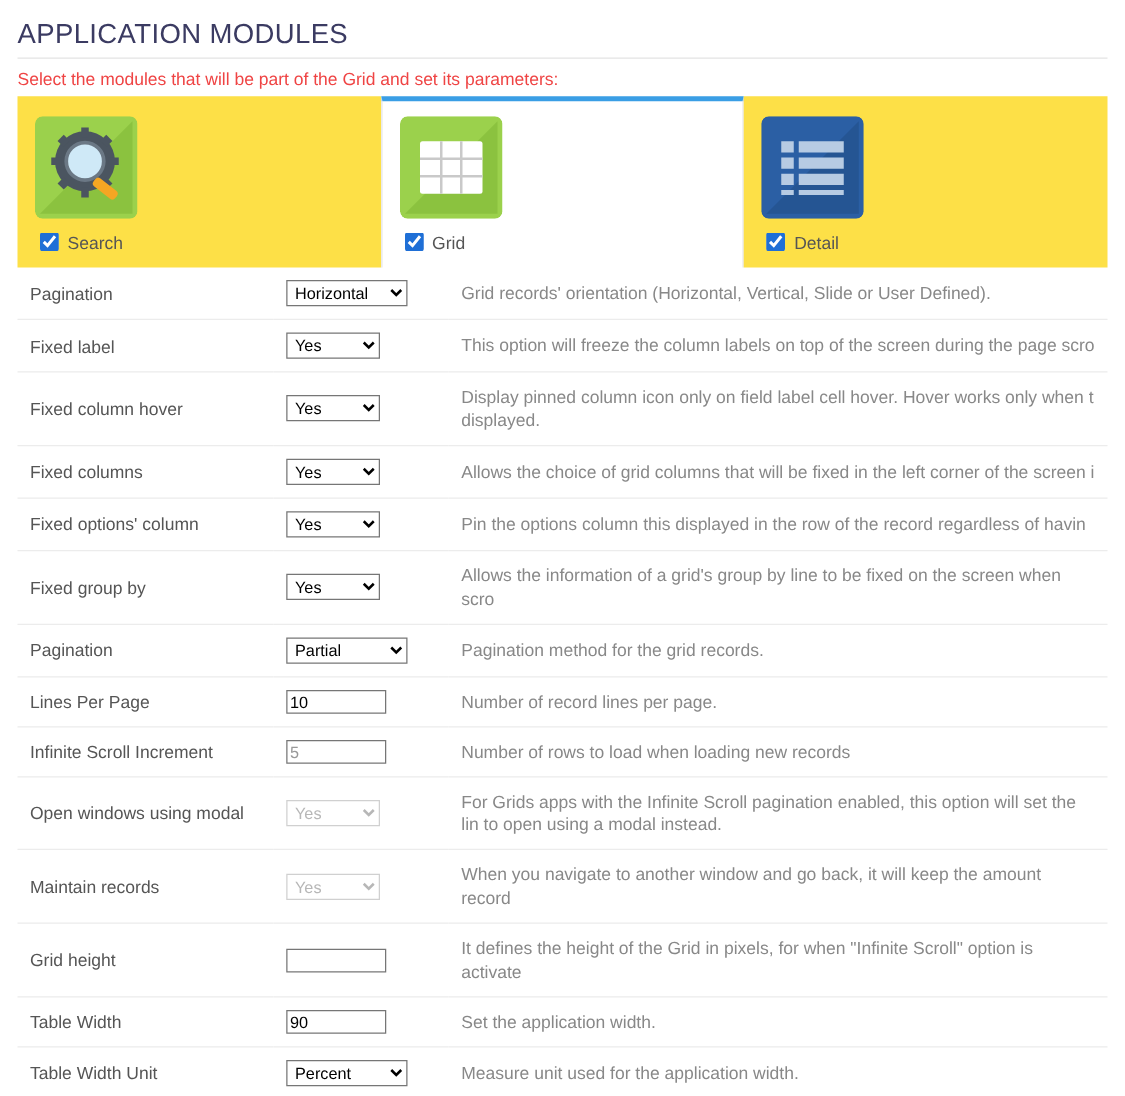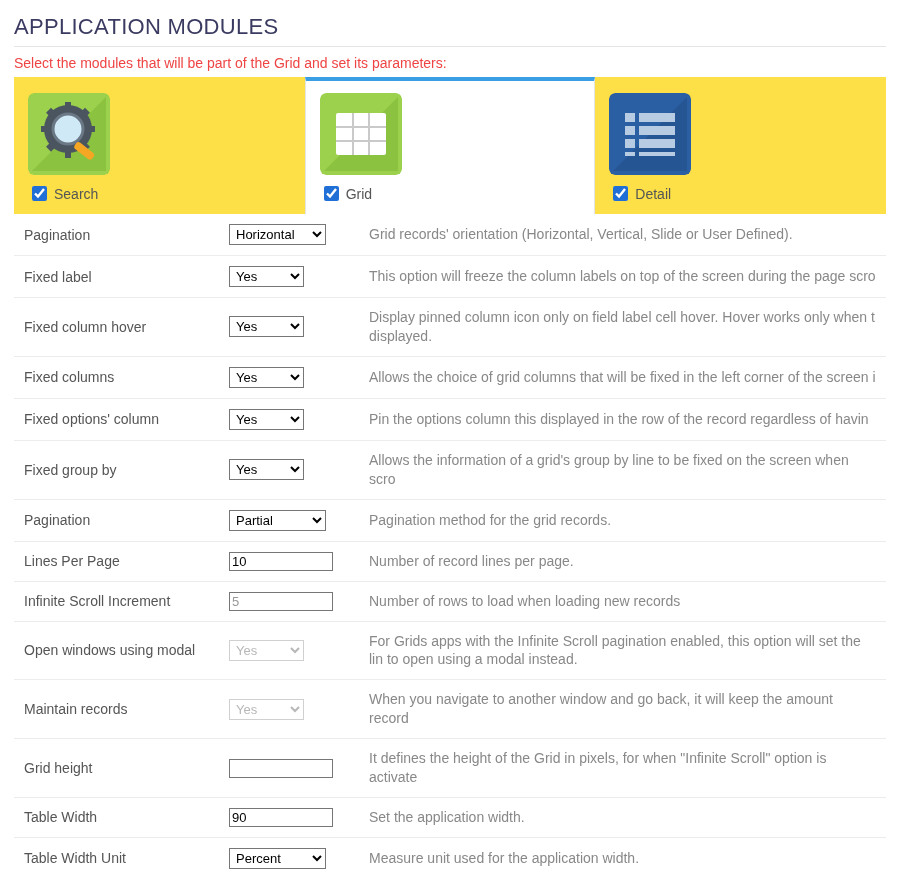--- a/index.html
+++ b/index.html
@@ -49,21 +49,21 @@
   td.control { width: 140px; }
   td.desc { color: #888; font-size: 14px; line-height: 1.35; }
   select, input[type=text] {
     font-family: inherit; font-size: 13px;
     padding: 1px 2px;
     border: 1px solid #767676;
     background: #fff;
   }
   select.wide { width: 97px; }
   select.narrow { width: 75px; }
-  input.txt { width: 104px; }
+  input.txt { width: 80px; }
   .disabled-ctrl { color: #999; border-color: #bdbdbd; background: #fff; }
   .disabled-ctrl[disabled] { color: #999; }
 </style>
 </head>
 <body>
 
 <div class="container">
   <div class="page-title">APPLICATION MODULES</div>
   <hr class="hr">
   <div class="subtitle">Select the modules that will be part of the Grid and set its parameters:</div>

